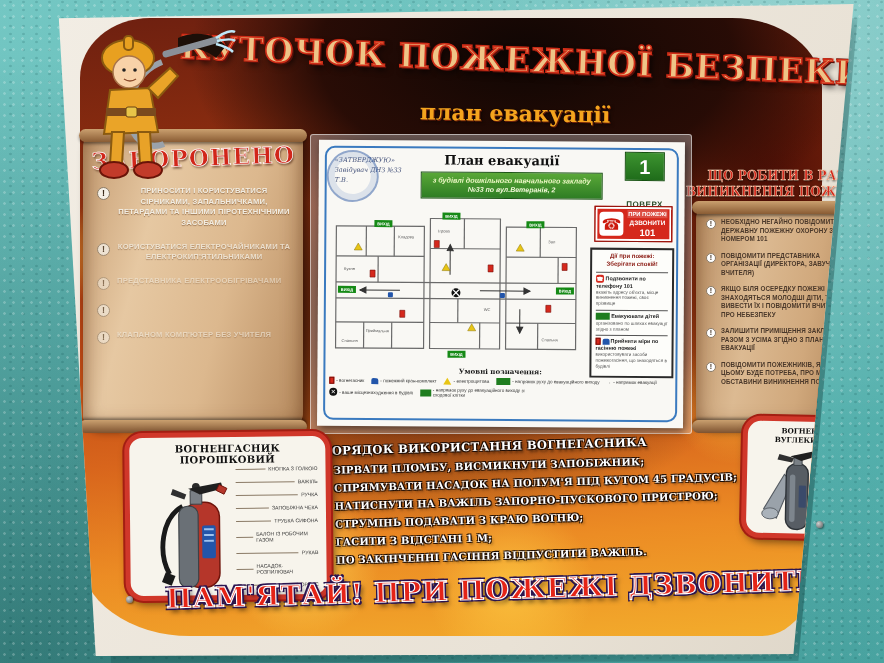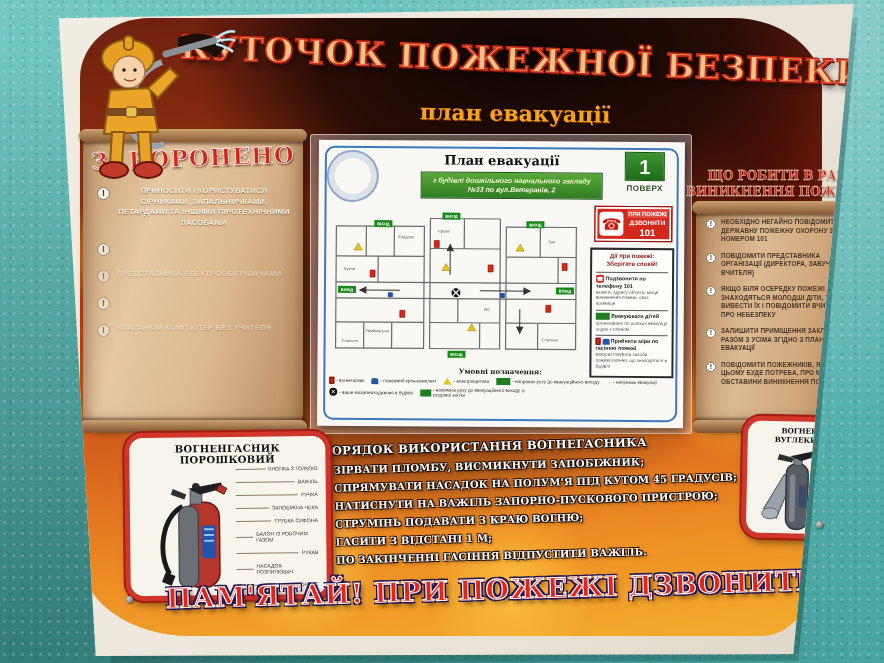--- a/index.html
+++ b/index.html
@@ -104,21 +104,21 @@
   .plan-title { position:absolute; left:0; top:12px; width:100%; text-align:center;
     font-family:"DejaVu Serif", serif; font-weight:bold; font-size:13px; color:#101010; }
   .plan-banner { position:absolute; left:102px; top:31px; width:182px; height:27px;
     background:linear-gradient(#5aa838,#2e7d24); border:1px solid #1d5517; text-align:center;
     padding-top:3px; }
   .plan-banner .b1 { font-size:7.2px; font-weight:bold; color:#e9f6c2; font-style:italic; }
   .plan-banner .b2 { font-size:7px; font-weight:bold; color:#f2f9d8; font-style:italic; margin-top:1px;}
   .floor-box { position:absolute; right:18px; top:10px; width:44px; text-align:center; }
   .floor-num { width:40px; height:29px; margin:0 auto; background:linear-gradient(#3d9430,#1f6c1a);
     color:#fff; font-weight:bold; font-size:20px; line-height:29px; border:1px solid #14500f; }
-  .floor-lbl { margin-top:3px; font-size:8px; font-weight:bold; color:#2a4a28; letter-spacing:.5px; }
+  .floor-lbl { margin-top:19px; font-size:8px; font-weight:bold; color:#2a4a28; letter-spacing:.5px; }
 
   .call-box { position:absolute; right:12px; top:64px; width:78px; height:36px;
     background:#d5281c; border:1px solid #8f130c; box-shadow:inset 0 0 0 2px #fff;
     display:flex; align-items:center; gap:4px; padding:3px 4px; }
   .phone-chip { width:24px; height:24px; background:#fff; border-radius:4px; flex:0 0 24px;
     display:flex; align-items:center; justify-content:center; font-size:16px; color:#cc1a0e; }
   .call-lines { flex:1; text-align:center; color:#fff; font-weight:bold; }
   .call-lines .c1{ font-size:5.8px; background:rgba(255,255,255,.18); padding:1px 0;}
   .call-lines .c2{ font-size:6.4px; margin-top:1px;}
   .call-lines .c3{ font-size:9.5px; margin-top:1px;}
@@ -229,20 +229,21 @@
 
       <div class="scroll scroll-left">
         <div class="prohibit-title">ЗАБОРОНЕНО</div>
         <div class="p-items">
           <div class="p-item">
             <span class="bang">!</span>
             <span class="p-text">ПРИНОСИТИ І КОРИСТУВАТИСЯ СІРНИКАМИ, ЗАПАЛЬНИЧКАМИ, ПЕТАРДАМИ ТА ІНШИМИ ПІРОТЕХНІЧНИМИ ЗАСОБАМИ</span>
           </div>
           <div class="p-item fade1">
             <span class="bang">!</span>
+            <span class="p-text">КОРИСТУВАТИСЯ ЕЛЕКТРОЧАЙНИКАМИ ТА ЕЛЕКТРОКИП'ЯТИЛЬНИКАМИ</span>
           </div>
           <div class="p-item fade2">
             <span class="bang">!</span>
             <span class="p-text">ПРЕДСТАВНИКА ЕЛЕКТРООБІГРІВАЧАМИ</span>
           </div>
           <div class="p-item fade3">
             <span class="bang">!</span>
           </div>
           <div class="p-item fade4">
             <span class="bang">!</span>
@@ -274,20 +275,25 @@
             <span class="bang small">!</span>
             <span class="w-text">ПОВІДОМИТИ ПОЖЕЖНИКІВ, ЯКЩО В ЦЬОМУ БУДЕ ПОТРЕБА, ПРО МІСЦЕ Й ОБСТАВИНИ ВИНИКНЕННЯ ПОЖЕЖІ</span>
           </div>
         </div>
       </div>
 
       <div class="pocket"></div>
       <div class="sheet">
         <div class="sheet-frame"></div>
 
+        <div class="stamp-block">
+          <div>«ЗАТВЕРДЖУЮ»</div>
+          <div>Завідувач ДНЗ №33</div>
+          <div>Т.В.</div>
+        </div>
         <div class="stamp-circle"></div>
 
         <div class="plan-title">План евакуації</div>
         <div class="plan-banner">
           <div class="b1">з будівлі дошкільного навчального закладу</div>
           <div class="b2">№33 по вул.Ветеранів, 2</div>
         </div>
 
         <div class="floor-box">
           <div class="floor-num">1</div>

